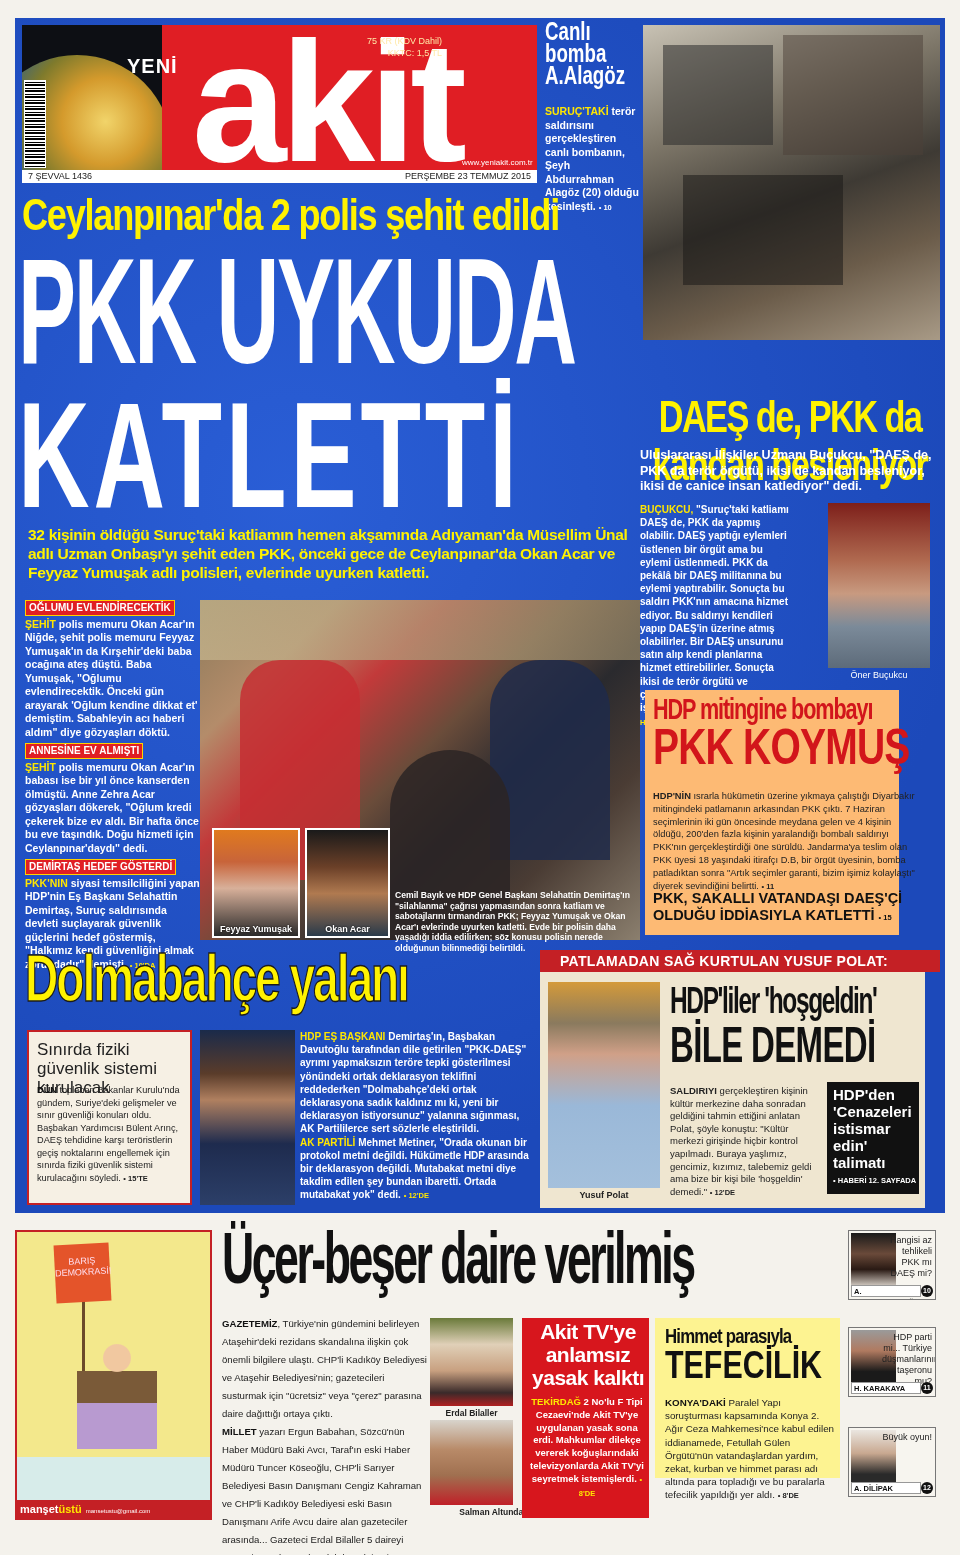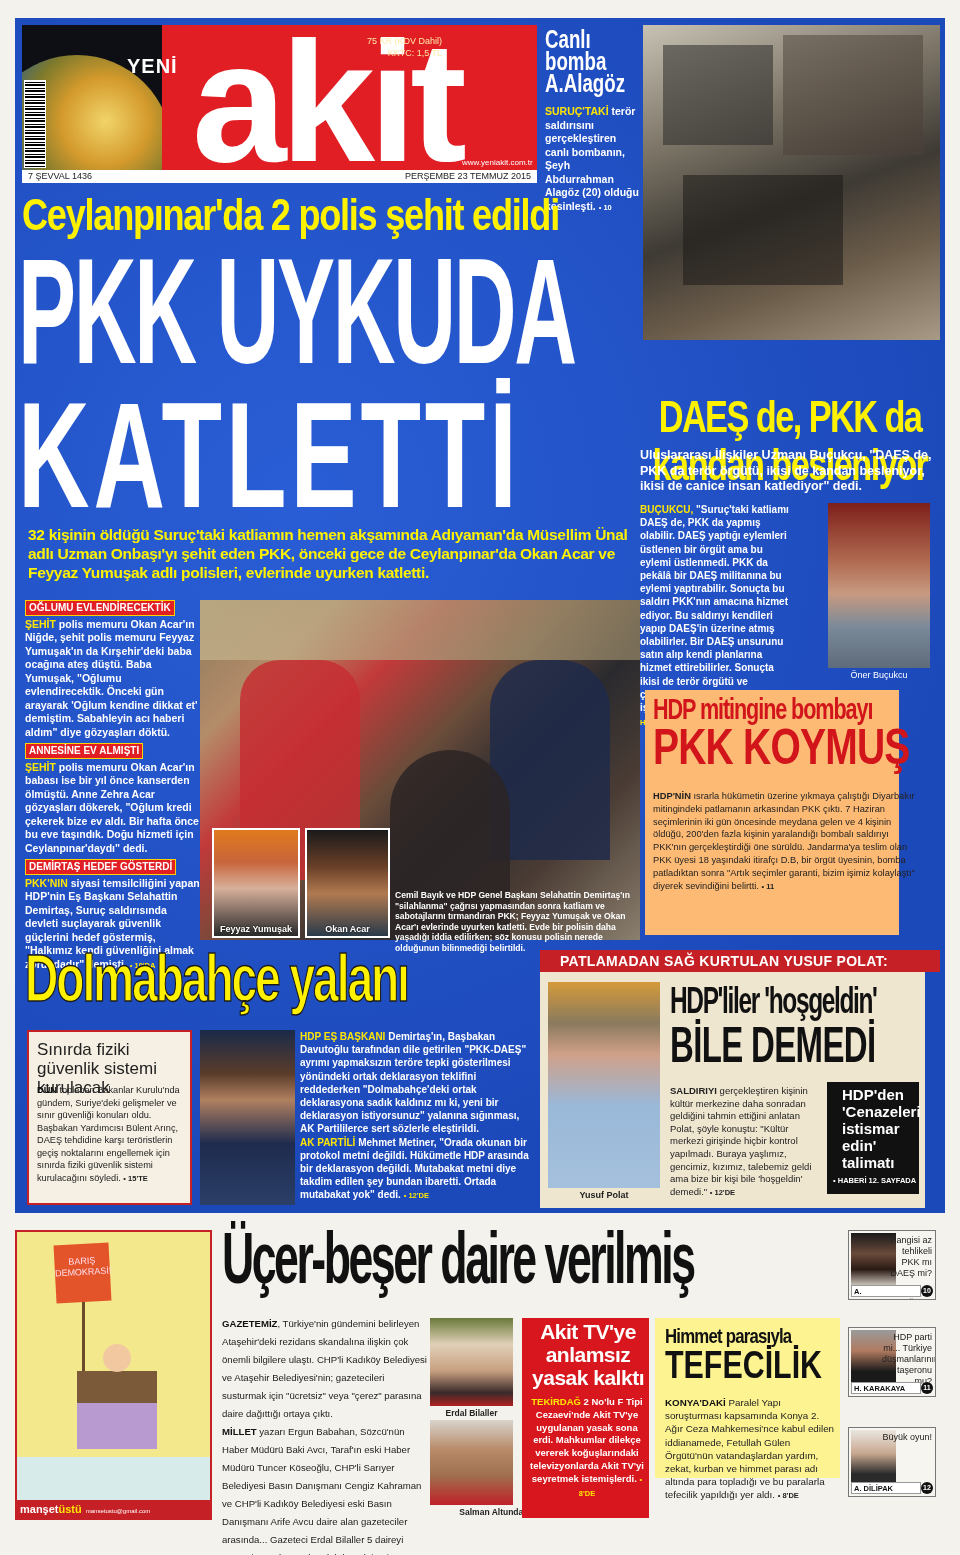--- a/index.html
+++ b/index.html
@@ -22,21 +22,21 @@
   #logo-red { left: 140px; top: 0; width: 375px; height: 145px; background: #e01e24; }
   #logo-yeni { left: 105px; top: 30px; font-weight: bold; font-size: 20px; color: #fff; letter-spacing: 1px; }
   #logo-akit { left: 170px; top: -8px; font-weight: 900; font-size: 170px; color: #fff; letter-spacing: -6px; line-height: 1; font-family: "Liberation Sans", sans-serif; }
   #logo-price { left: 345px; top: 10px; color: #ffe9a8; font-size: 9px; line-height: 12px; text-align: right; }
   #logo-url { left: 440px; top: 133px; color: #fff; font-size: 8px; }
   #date-bar { left: 0; top: 145px; width: 515px; height: 13px; background: #fff; font-size: 9px; color: #222; }
   #date-hijri { left: 6px; top: 1px; }
   #date-greg { right: 6px; top: 1px; }
 
   
-  #bomber-head { left: 545px; top: 28px; color: #fff; font-weight: bold; font-size: 26px; line-height: 22px; }
+  #bomber-head { left: 545px; top: 20px; color: #fff; font-weight: bold; font-size: 26px; line-height: 22px; }
   #bomber-body { left: 545px; top: 105px; width: 95px; color: #fff; font-size: 10.5px; line-height: 13.5px; font-weight: bold; }
   .kick-y { color: #ffe600; font-weight: bold; }
   #truck-photo { left: 643px; top: 25px; width: 297px; height: 315px;
     background: linear-gradient(160deg, #c8c2b4 0%, #7d7668 30%, #3e3a34 55%, #6b5c4a 75%, #a89a86 100%); }
   #truck-photo .shape1 { left: 20px; top: 20px; width: 110px; height: 100px; background: #2b2b2b; opacity: .55; }
   #truck-photo .shape2 { left: 140px; top: 10px; width: 140px; height: 120px; background: #4b4038; opacity: .5; }
   #truck-photo .shape3 { left: 40px; top: 150px; width: 160px; height: 110px; background: #1c1a18; opacity: .55; }
 
   
   #kicker-ceylan { left: 22px; top: 190px; color: #fff200; font-weight: bold; font-size: 44px; letter-spacing: -1.5px; }
@@ -85,21 +85,21 @@
 
   
   #polat-bar { left: 540px; top: 950px; width: 400px; height: 22px; background: #c42025; color: #fff; font-weight: bold; font-size: 14px; line-height: 22px; padding-left: 20px; letter-spacing: .3px; }
   #polat-box { left: 540px; top: 972px; width: 385px; height: 236px; background: #efe6d0; }
   #polat-photo { left: 8px; top: 10px; width: 112px; height: 206px; background: linear-gradient(180deg, #d49a3a 0%, #8a7a5e 20%, #d0a088 35%, #9ab8d8 60%, #a4c0dc 100%); }
   #polat-caption { left: 8px; top: 218px; width: 112px; text-align: center; font-size: 9px; font-weight: bold; color: #222; }
   #polat-head1 { left: 130px; top: 8px; color: #111; font-weight: 900; font-size: 36px; letter-spacing: -2px; }
   #polat-head2 { left: 130px; top: 48px; color: #111; font-weight: 900; font-size: 50px; letter-spacing: -1px; line-height: 1; }
   #polat-body { left: 130px; top: 113px; width: 145px; color: #222; font-size: 9.5px; line-height: 12.6px; }
   #polat-side { left: 287px; top: 110px; width: 92px; height: 112px; background: #111; color: #fff; }
-  #polat-side-head { left: 15px; top: 4px; width: 84px; font-weight: bold; font-size: 15px; line-height: 17px; }
+  #polat-side-head { left: 6px; top: 4px; width: 84px; font-weight: bold; font-size: 15px; line-height: 17px; }
   #polat-side-ref { left: 6px; top: 94px; font-size: 7.5px; font-weight: bold; }
 
   
   #cartoon { left: 15px; top: 1230px; width: 197px; height: 290px; background: #f3e88c; border: 2px solid #c42025; }
   #cartoon-sign { left: 38px; top: 12px; width: 55px; height: 58px; background: #e4542a; color: #fde; font-size: 9px; text-align: center; padding-top: 12px; line-height: 11px; transform: rotate(-3deg); }
   #cartoon-stick { left: 65px; top: 65px; width: 3px; height: 100px; background: #6b4a2a; }
   #cartoon-man { left: 60px; top: 100px; width: 80px; height: 130px; background: radial-gradient(circle at 50% 20%, #f1c8a0 0 12%, transparent 13%), linear-gradient(180deg, transparent 0 30%, #7a5a38 30% 55%, #b89ad0 55% 90%, transparent 90%); }
   #cartoon-ground { left: 0; top: 225px; width: 193px; height: 47px; background: #d7ecea; }
   #cartoon-footer { left: 0; top: 268px; width: 193px; height: 18px; background: #c42025; color: #fff; font-size: 11px; font-weight: bold; padding-left: 3px; line-height: 18px; }
   #cartoon-footer .ustu { color: #ffe600; }
@@ -218,20 +218,24 @@
   <div id="hdp-head1" class="abs">
     <span class="cond" style="transform:scaleX(.72);">HDP mitingine bombayı</span>
   </div>
   <div id="hdp-head2" class="abs">
     <span class="cond" style="transform:scaleX(.78);">PKK KOYMUŞ</span>
   </div>
   <div id="hdp-body" class="abs">
     <span class="bw">HDP'NİN</span><span> ısrarla hükümetin üzerine yıkmaya çalıştığı Diyarbakır mitingindeki patlamanın arkasından PKK çıktı. 7 Haziran seçimlerinin iki gün öncesinde meydana gelen ve 4 kişinin öldüğü, 200'den fazla kişinin yaralandığı bombalı saldırıyı PKK'nın gerçekleştirdiği öne sürüldü. Jandarma'ya teslim olan PKK üyesi 18 yaşındaki itirafçı D.B, bir örgüt üyesinin, bomba patladıktan sonra "Artık seçimler garanti, bizim işimiz kolaylaştı" diyerek sevindiğini belirtti.</span>
     <span class="ref">• 11</span>
   </div>
+  <div id="hdp-sub" class="abs">
+    <span>PKK, SAKALLI VATANDAŞI DAEŞ'Çİ OLDUĞU İDDİASIYLA KATLETTİ</span>
+    <span class="ref">• 15</span>
+  </div>
 </div>
 
 <div id="dolma-head" class="abs">
   <span class="cond" style="transform:scaleX(.7);">Dolmabahçe yalanı</span>
 </div>
 <div id="border-box" class="abs">
   <div id="border-head" class="abs">Sınırda fiziki güvenlik sistemi kurulacak</div>
   <div id="border-body" class="abs">
     <span class="bold-k">DÜN</span><span> toplanan Bakanlar Kurulu'nda gündem, Suriye'deki gelişmeler ve sınır güvenliği konuları oldu. Başbakan Yardımcısı Bülent Arınç, DAEŞ tehdidine karşı teröristlerin geçiş noktalarını engellemek için sınırda fiziki güvenlik sistemi kurulacağını söyledi.</span>
     <span class="ref">• 15'TE</span>

